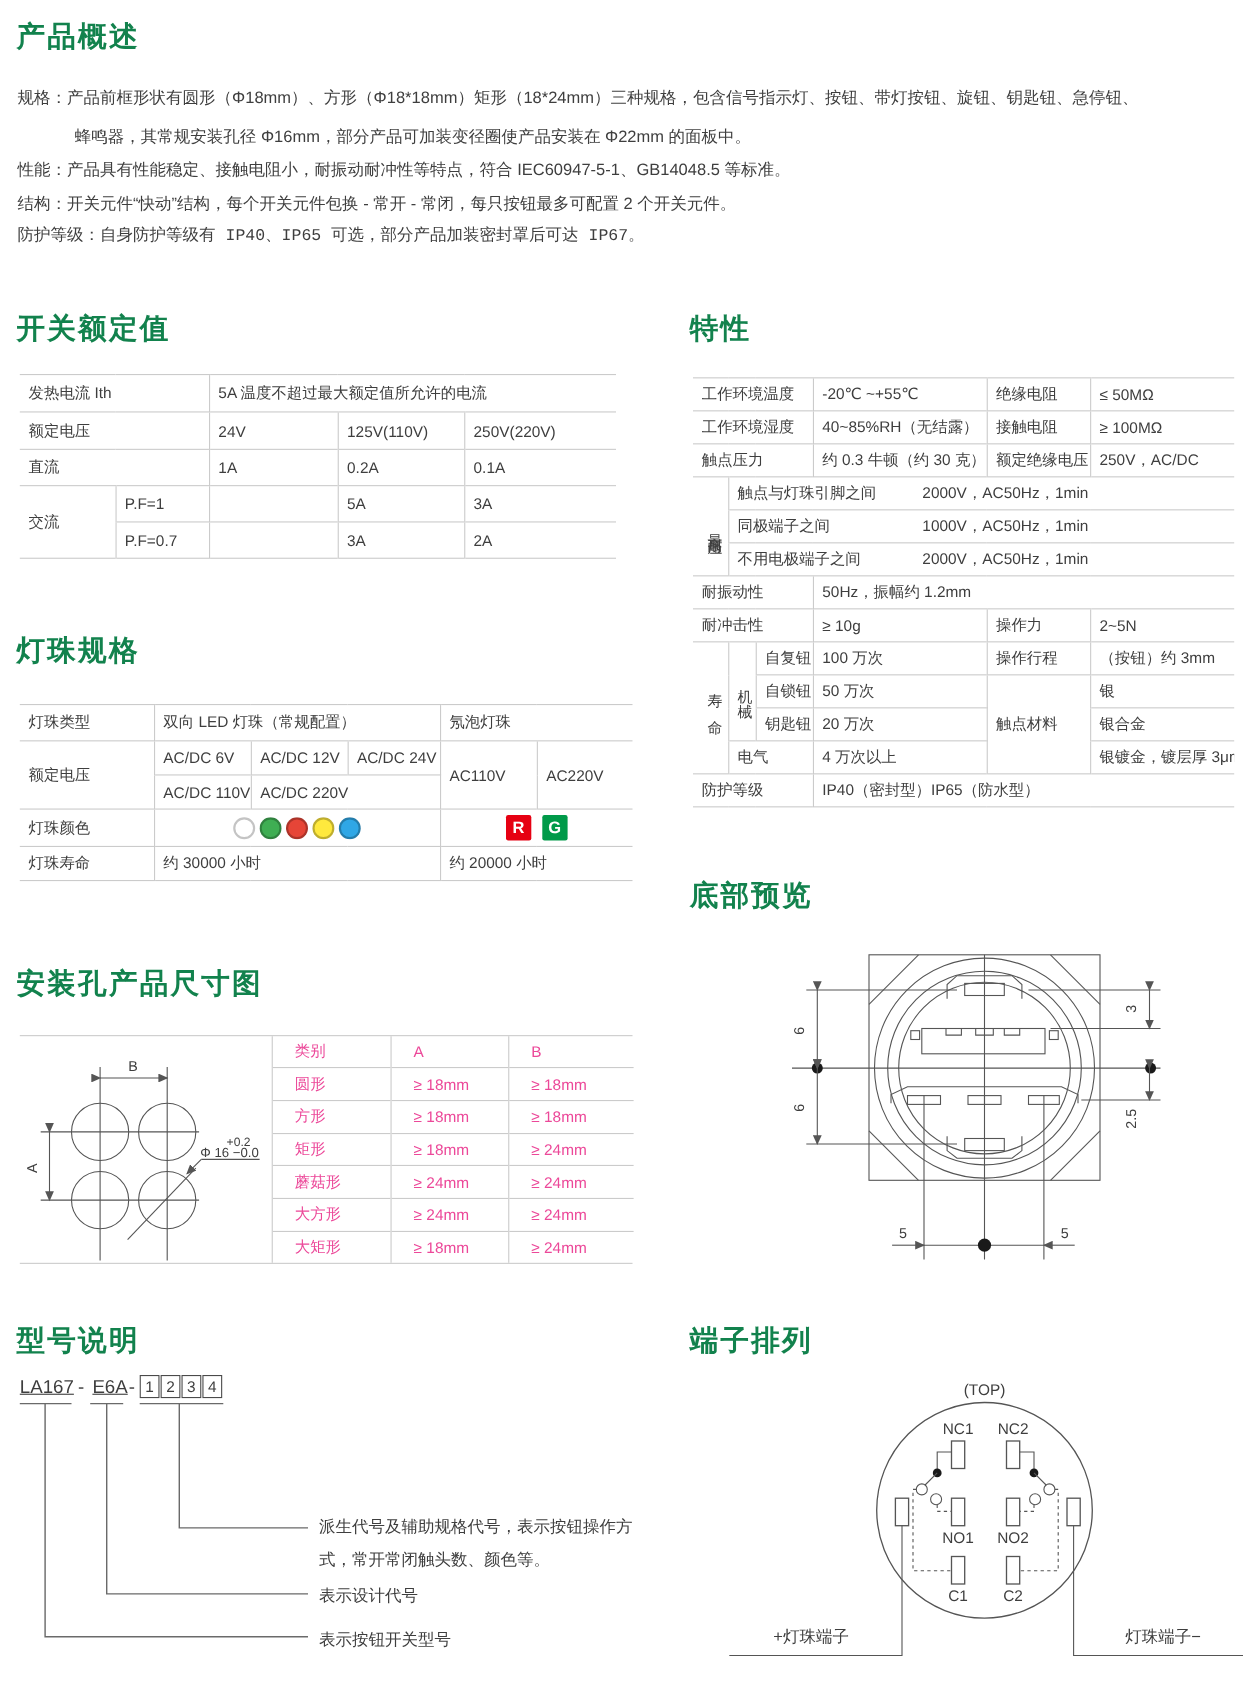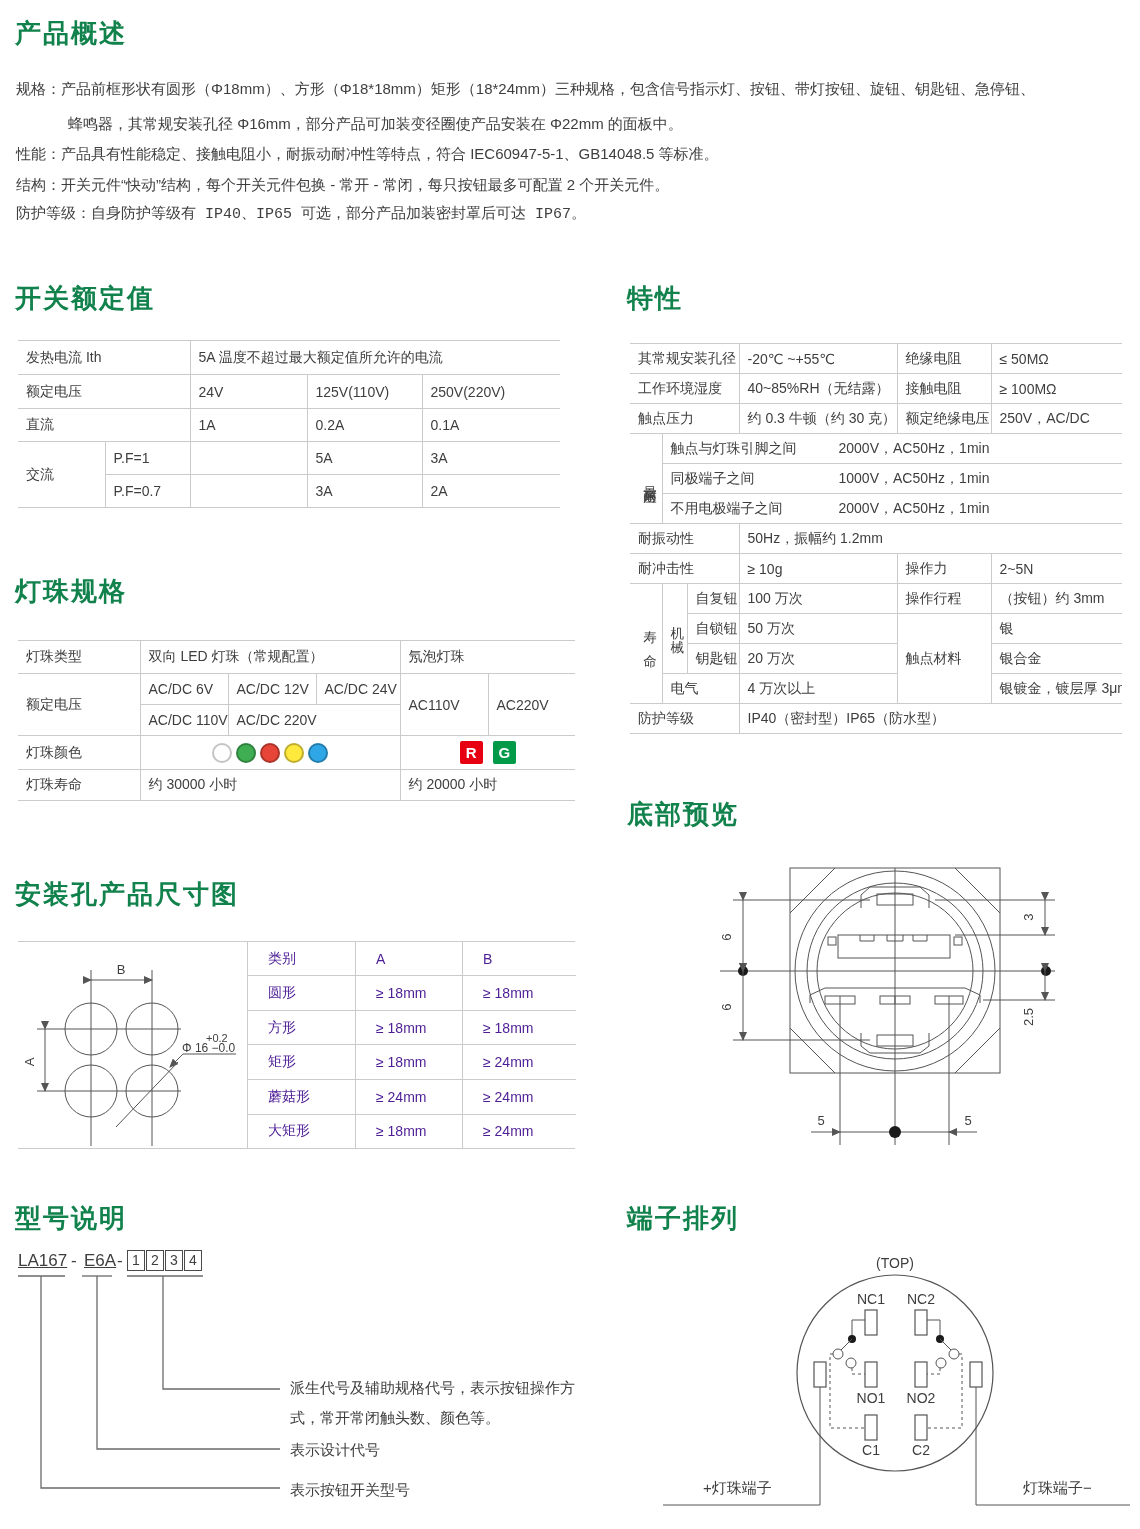--- a/index.html
+++ b/index.html
@@ -14,21 +14,21 @@
                 padding:0 0 0 8px;vertical-align:middle;white-space:nowrap;overflow:hidden;}
   table.spec td.c0{border-left:none;}
   .vtext{writing-mode:vertical-rl;text-orientation:upright;margin:0 auto;font-size:13.5px;line-height:1;}
   .hvname{display:inline-block;width:168px;}
   .dot{display:inline-block;width:20px;height:20px;border-radius:50%;
        border:2px solid rgba(0,0,0,0.25);margin:0 2px;vertical-align:middle;box-sizing:border-box;}
   .badge{display:inline-block;width:23px;height:23px;border-radius:2px;margin:0 5px;
          color:#fff;font-weight:700;font-size:15px;line-height:23px;text-align:center;vertical-align:middle;}
   .center{text-align:center;padding-left:0 !important;}
   .mnt-wrap{position:absolute;border-top:1px solid #cbcbcb;border-bottom:1px solid #cbcbcb;}
-  table.mnt{border-collapse:collapse;table-layout:fixed;font-size:14px;color:#4c1d95;position:absolute;}
+  table.mnt{border-collapse:collapse;table-layout:fixed;font-size:14px;color:#ec4899;position:absolute;}
   table.mnt td{border-left:1px solid #cbcbcb;border-top:1px solid #cbcbcb;padding-left:20px;
                vertical-align:middle;white-space:nowrap;}
   table.mnt tr:first-child td{border-top:none;}
   svg text{font-family:"Liberation Sans","DejaVu Sans",sans-serif;fill:#3e3e3e;}
   .codebit{position:absolute;font-size:17px;color:#3e3e3e;white-space:nowrap;}
   .mbox{position:absolute;width:18px;height:21px;border:1.5px solid #4a4a4a;box-sizing:border-box;
         font-size:14px;color:#3e3e3e;text-align:center;line-height:19px;}
 </style>
 </head>
 <body>
@@ -87,21 +87,21 @@
   <colgroup>
       <col style="width:32px">
       <col style="width:25px">
       <col style="width:52px">
       <col style="width:158px">
       <col style="width:94px">
       <col style="width:131px">
     </colgroup>
   <tbody>
       <tr style="height:30px;">
-    <td class="c0" colspan="3">其常规安装孔径</td>
+    <td class="c0" colspan="3">工作环境温度</td>
     <td>-20℃ ~+55℃</td>
     <td>绝缘电阻</td>
     <td>≤ 50MΩ</td>
   </tr>
   <tr style="height:30px;margin-top:16px;">
     <td class="c0" colspan="3">工作环境湿度</td>
     <td>40~85%RH（无结露）</td>
     <td>接触电阻</td>
     <td>≥ 100MΩ</td>
   </tr>
@@ -342,20 +342,25 @@
       <td>矩形</td>
       <td>≥ 18mm</td>
       <td>≥ 24mm</td>
     </tr>
     <tr>
       <td>蘑菇形</td>
       <td>≥ 24mm</td>
       <td>≥ 24mm</td>
     </tr>
     <tr>
+      <td>大方形</td>
+      <td>≥ 24mm</td>
+      <td>≥ 24mm</td>
+    </tr>
+    <tr>
       <td>大矩形</td>
       <td>≥ 18mm</td>
       <td>≥ 24mm</td>
     </tr>
   </tbody>
     </table>
 </div>
 
 <h2 class="sec abs" style="left:15px;top:1201px;">型号说明</h2>
 <span class="codebit" style="left:18px;top:1251px;text-decoration:underline;">LA167</span>

